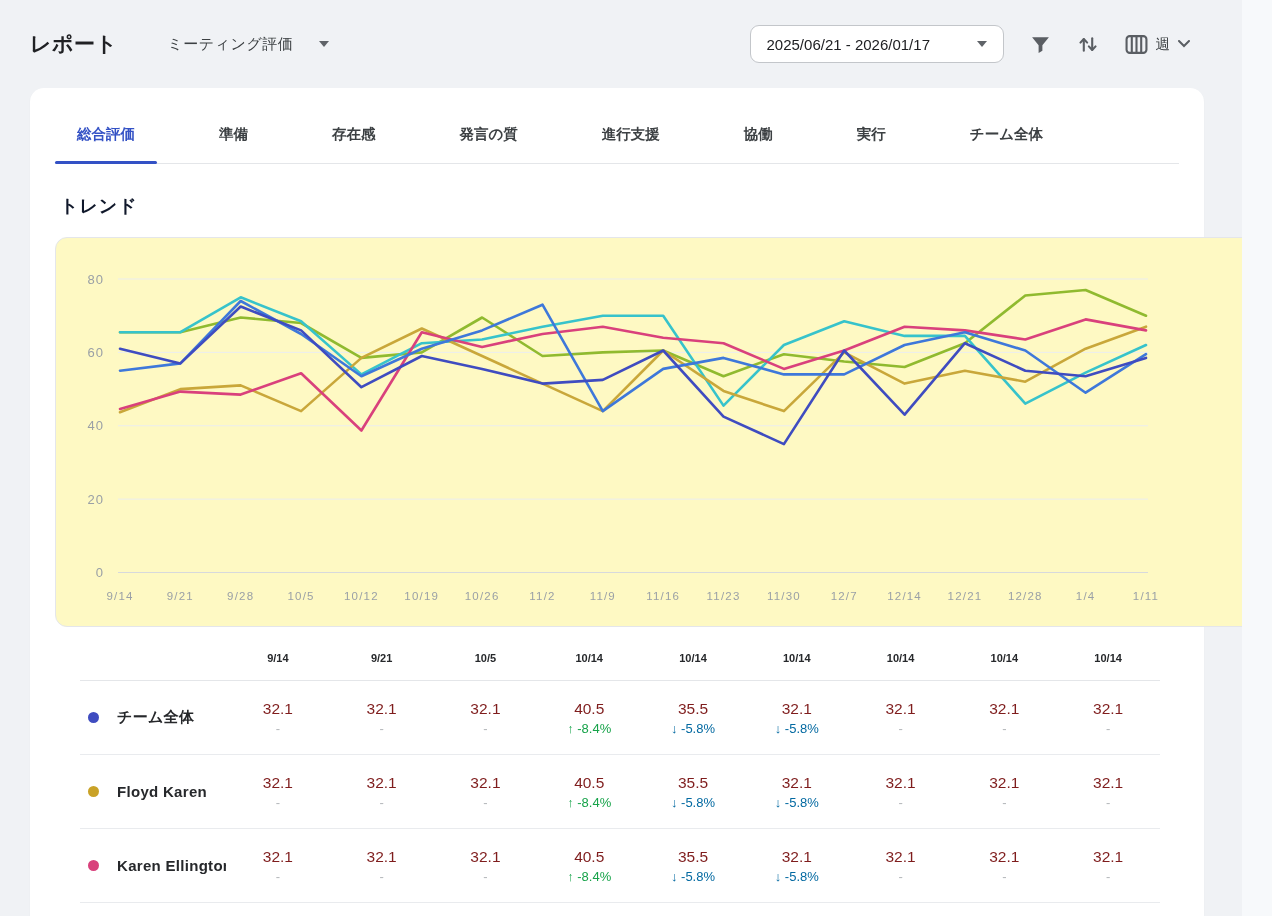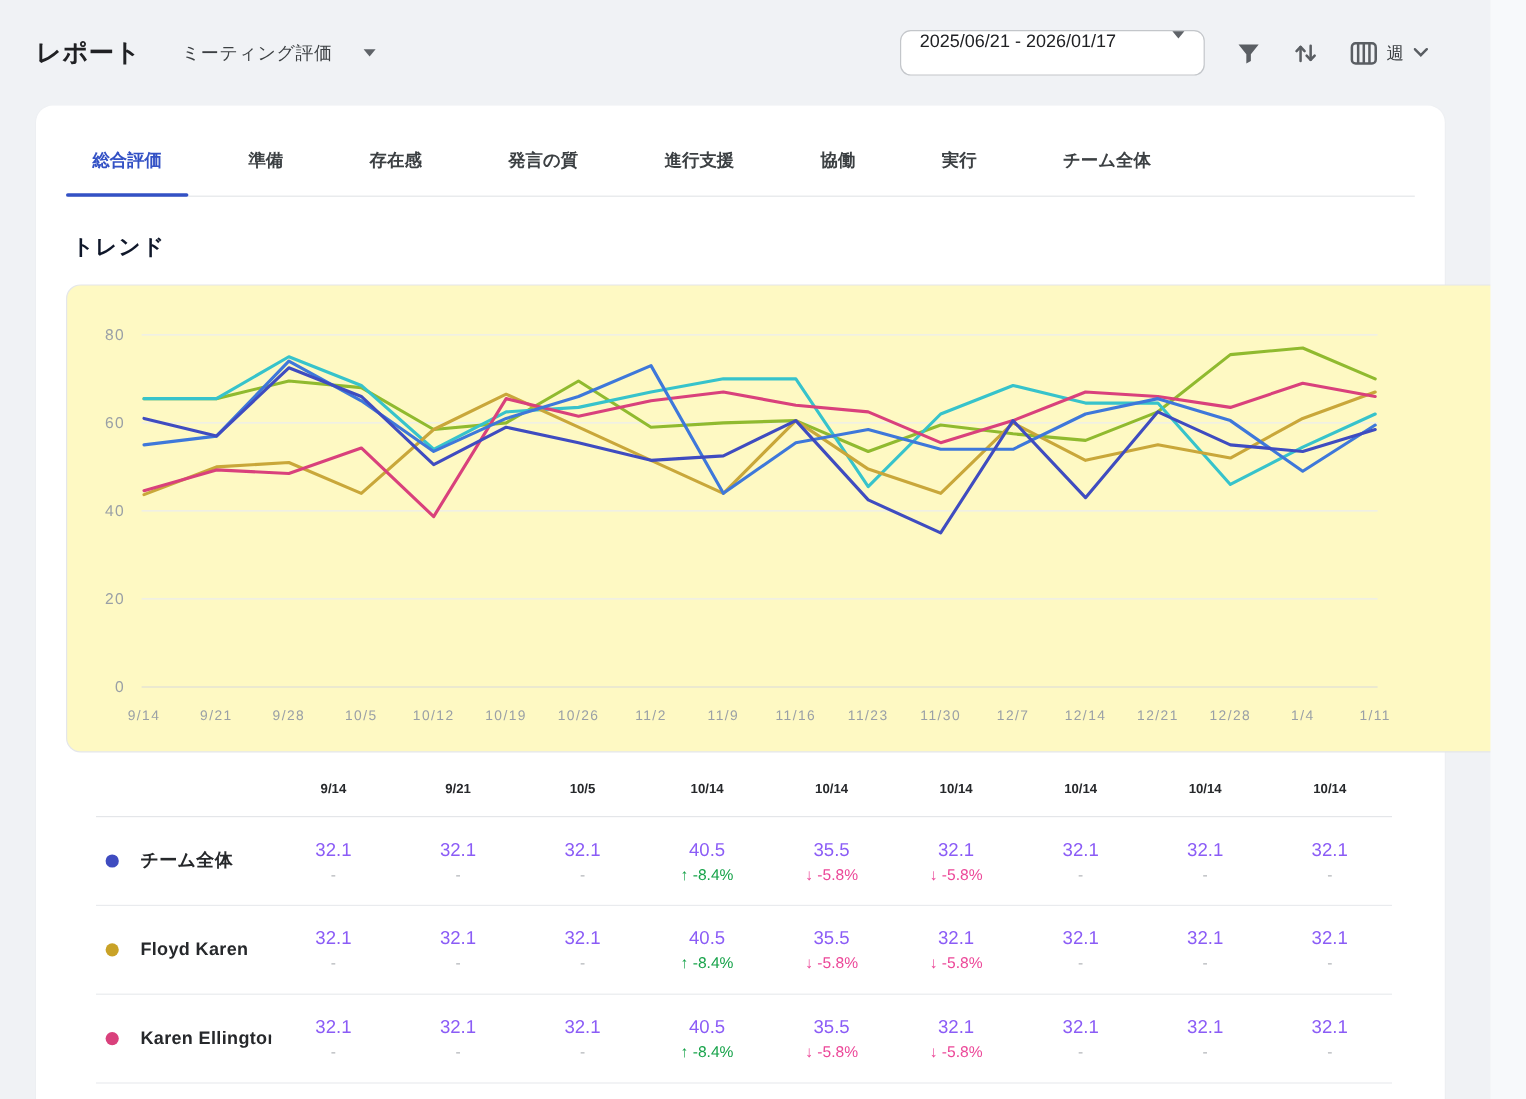--- a/index.html
+++ b/index.html
@@ -1,40 +1,40 @@
 <!DOCTYPE html>
 <html><head>
 <meta charset="utf-8">
 <style>
   * { margin:0; padding:0; box-sizing:border-box; }
   html,body { width:1272px; height:916px; overflow:hidden; }
   body { background:#f0f2f5; font-family:"Liberation Sans","DejaVu Sans",sans-serif; color:#26282b; position:relative; }
 
   
-  .topbar { display:flex; align-items:center; height:88px; padding:0 82px 0 30px; }
+  .topbar { display:flex; align-items:center; height:88px; padding:0 82px 0 30px;gap:16px; }
   .page-title { font-size:21px; font-weight:700; color:#202124; letter-spacing:.5px; }
   .report-selector { display:flex; align-items:center; margin-left:34px; cursor:pointer; }
   .report-selector span { font-size:15px; color:#3c4043; letter-spacing:.5px;text-align:right; }
   .caret-tri { width:0; height:0; border-left:5px solid transparent; border-right:5px solid transparent;
                border-top:6px solid #5f6368; margin-left:26px; }
   .top-right { margin-left:auto; display:flex; align-items:center; gap:26px; }
   .datebox { width:254px; height:38px; border:1px solid #c3c6ca; border-radius:9px; background:#fff;
-             display:flex; padding:0 16px; cursor:pointer; }
+             display:flex; align-items:center; padding:0 16px; cursor:pointer; }
   .datebox span { font-size:15px; color:#202124; }
   .datebox .caret-tri { margin-left:auto; }
   .icon-btn { display:flex; align-items:center; cursor:pointer; }
   .unit-select { display:flex; align-items:center; gap:8px; cursor:pointer; }
   .unit-select span { font-size:14.5px; color:#3c4043; }
 
   
   .card { position:absolute; left:30px; top:88px; width:1174px; height:980px; background:#fff;
           border-radius:14px; box-shadow:0 1px 2px rgba(0,0,0,.04); }
 
   
-  .tabstrip { display:flex; gap:28px; margin:0 25px; padding-top:36px; border-bottom:1px solid #e4e6e9; }
+  .tabstrip { display:flex; gap:40px; margin:0 25px; padding-top:36px; border-bottom:1px solid #e4e6e9; }
   .tab { position:relative; padding:0 22px 19px; font-size:14.5px; font-weight:600; color:#3c4043;
          cursor:pointer; white-space:nowrap; line-height:20px; }
   .tab.active { color:#3351c5; }
   .tab.active::after { content:""; position:absolute; left:0; right:0; bottom:-1px; height:3px;
                        background:#3351c5; border-radius:3px; }
 
   .section-title { margin:30px 0 0 30px; font-size:18px; font-weight:700; color:#0f172a; letter-spacing:1px; }
 
   
   .chart-card { margin:19px 25px 0; width:1224px; height:390px; border:1px solid #e4e6ea; border-radius:12px;
@@ -50,24 +50,24 @@
   .ttable { margin:8px 44px 0 50px; }
   .trow { display:grid; grid-template-columns:146px repeat(9,1fr); align-items:center; height:74px;
           border-bottom:1px solid #e9ebee; }
   .trow.thead { height:46px; border-bottom:1px solid #e4e6e9; }
   .th-date { text-align:center; font-size:11px; font-weight:700; color:#26282b; }
   .namecell { display:flex; align-items:center; gap:18px; padding-left:8px; overflow:hidden;
               white-space:nowrap; cursor:pointer; }
   .dot { width:11px; height:11px; border-radius:50%; flex:0 0 11px; }
   .rowname { font-size:15px; font-weight:700; color:#26282b; letter-spacing:.3px; }
   .vcell { text-align:center; }
-  .vmain { font-size:15.5px; color:#8b5cf6; }
+  .vmain { font-size:15.5px; color:#7f1d1d; }
   .vdelta { font-size:13px; margin-top:3px; color:#b4b7bb; }
   .vdelta.up { color:#17a34a; }
-  .vdelta.down { color:#ec4899; }
+  .vdelta.down { color:#0369a1; }
 
   .right-gutter { position:absolute; top:0; right:0; width:30px; height:916px; background:#f7f9fb; }
 </style>
 </head>
 <body>
 
 <div class="topbar">
   <div class="page-title">レポート</div>
 
   <div class="report-selector">

